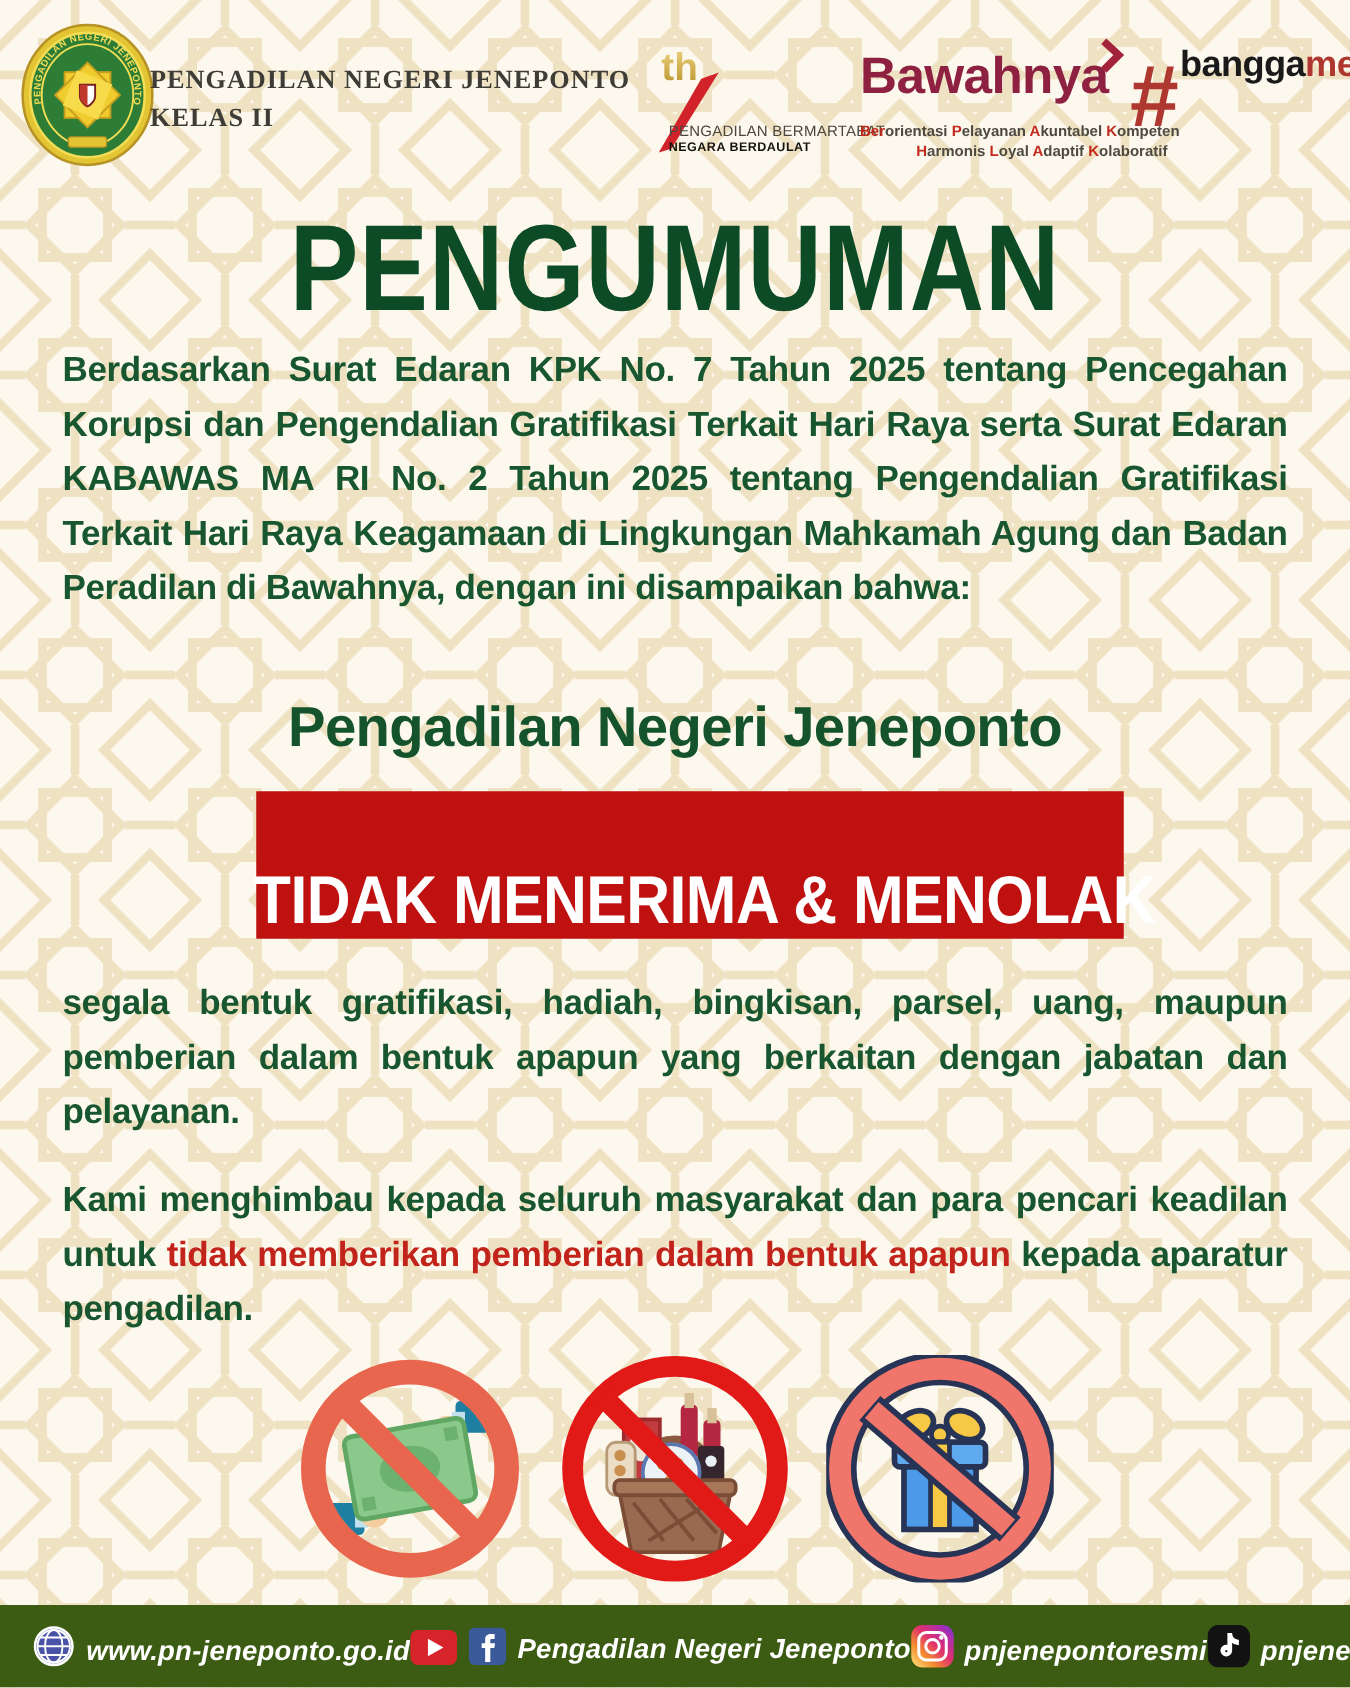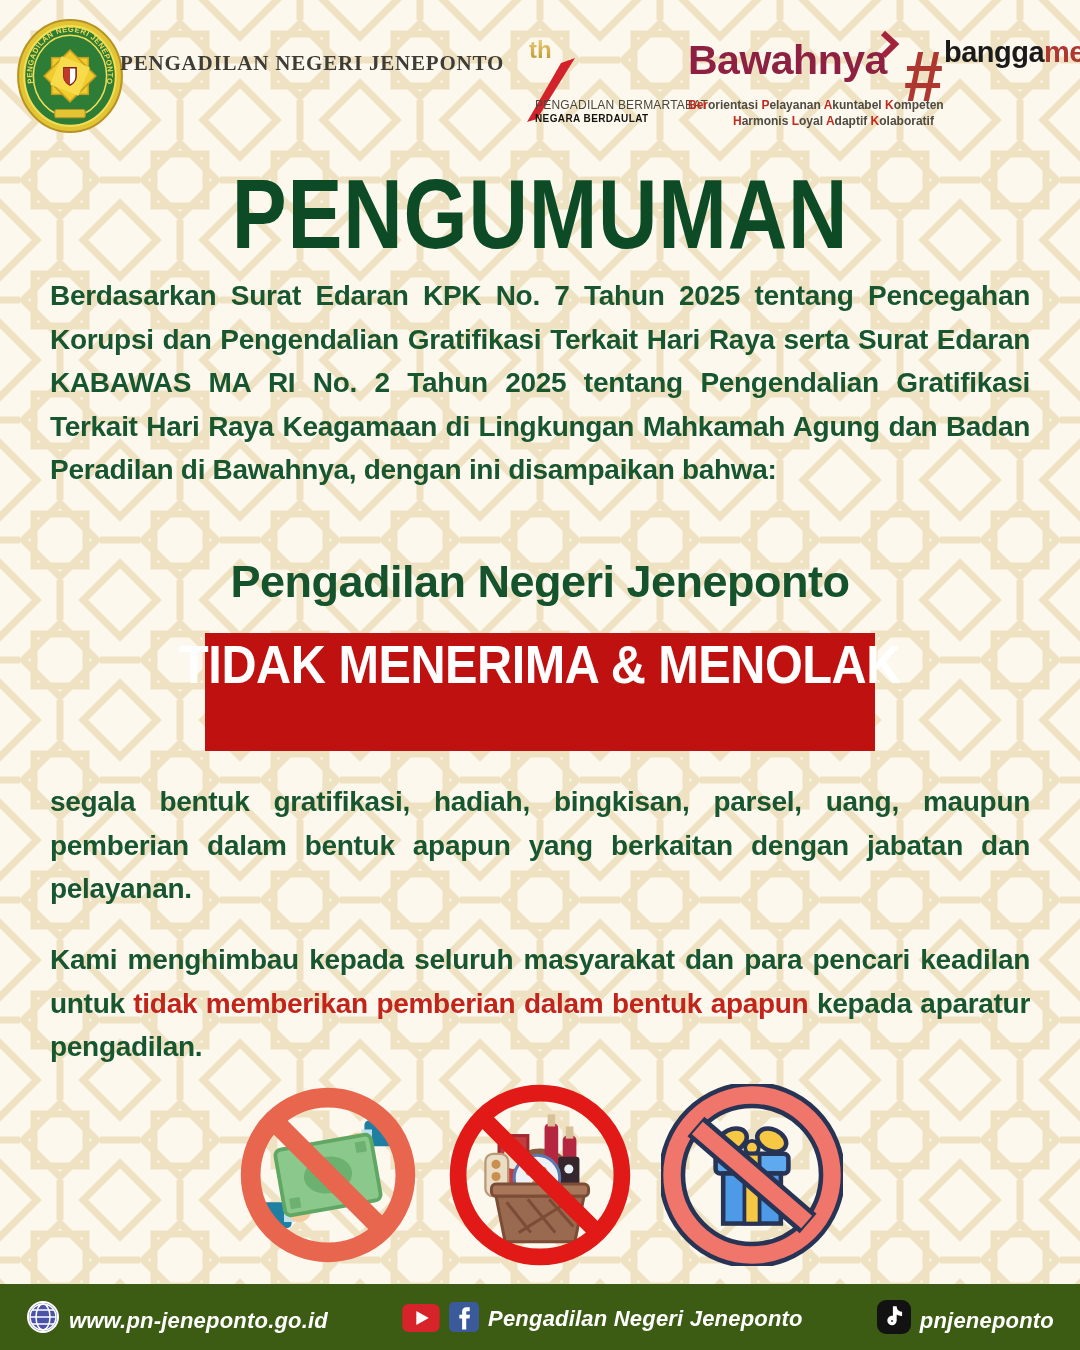--- a/index.html
+++ b/index.html
@@ -16,21 +16,21 @@
     font-size:21px;line-height:31px;color:#3E3C37;letter-spacing:.8px;
   }
   .anniv{position:absolute;left:433px;top:14px;width:250px;height:112px;}
   .anniv .num{
     position:absolute;left:0;top:2px;font-size:92px;line-height:92px;font-weight:bold;
     transform:scaleX(.82);transform-origin:left center;letter-spacing:-4px;
     background:linear-gradient(170deg,#F4E095 8%,#E2C158 32%,#C2992D 58%,#english 70%,#8A681C 92%);
     -webkit-background-clip:text;background-clip:text;color:transparent;
   }
   .anniv .th{
-    position:absolute;left:96px;top:22px;font-size:24px;font-weight:bold;
+    position:absolute;left:96px;top:22px;font-size:31px;font-weight:bold;
     background:linear-gradient(180deg,#EFD684,#B68E26);
     -webkit-background-clip:text;background-clip:text;color:transparent;text-align:right;
   }
   .anniv .slash{position:absolute;left:84px;top:36px;}
   .anniv .l1{position:absolute;left:102px;top:84px;font-size:12px;color:#4A463E;white-space:nowrap;letter-spacing:.2px;}
   .anniv .l2{position:absolute;left:102px;top:99px;font-size:10px;font-weight:bold;color:#15130F;white-space:nowrap;letter-spacing:.4px;}
   .berakhlak{position:absolute;left:688px;top:40px;width:220px;}
   .berakhlak .bt{font-size:41px;line-height:41px;font-weight:bold;color:#8E2142;letter-spacing:-.5px;position:relative;display:inline-block;}
   .berakhlak .chev{position:absolute;right:-14px;top:-10px;}
   .berakhlak .sub{margin-top:16px;font-size:12px;line-height:16px;font-weight:bold;color:#4E4A42;white-space:nowrap;}
@@ -44,21 +44,21 @@
   .para{
     position:absolute;left:50px;width:980px;
     font-size:28px;line-height:43.5px;font-weight:bold;color:#17562F;
     letter-spacing:-.3px;text-align:justify;text-align-last:left;
   }
   .p1{top:274px;} .p2{top:780px;} .p3{top:938px;}
   .red-inline{color:#C2231A;}
   .subject{position:absolute;left:0;right:0;top:556px;text-align:center;font-size:45px;font-weight:bold;color:#14532B;letter-spacing:-.5px;}
   .banner{
     position:absolute;left:205px;top:633px;width:670px;height:118px;background:#C01111;
-    display:flex;align-items:flex-start;justify-content:center;
+    display:flex;align-items:flex-end;justify-content:center;padding-left:24px;
   }
   .banner span{display:inline-block;transform:scaleX(.9);font-size:54px;font-weight:bold;color:#FFFFFF;letter-spacing:-.5px;white-space:nowrap;}
   
   .icons-row{position:absolute;top:1084px;left:0;width:100%;display:flex;justify-content:center;gap:30px;}
   .icons-row svg{display:block;}
   
   .footer{
     position:absolute;left:0;bottom:0;width:100%;height:66px;background:#3C5B13;
     display:flex;align-items:center;justify-content:space-between;
     padding:0 26px;box-sizing:border-box;
@@ -115,20 +115,21 @@
     </g>
     <g>
       <path d="M47 49 h12 v9 c0 5 -6 8 -6 8 s-6 -3 -6 -8 z" fill="#FFFFFF" stroke="#7A1F1F" stroke-width="1.5"></path>
       <path d="M47 49 h6 v17 c-3 -2 -6 -4 -6 -8 z" fill="#C0392B"></path>
     </g>
     <rect x="38" y="90" width="30" height="8" rx="2" fill="#E3C433" stroke="#B69324" stroke-width="1"></rect>
   </svg>
 
   <div class="court-name">
     <div>PENGADILAN NEGERI JENEPONTO</div>
+    <div>KELAS II</div>
   </div>
 
   <div class="anniv">
     <div class="num">80</div>
     <div class="th">th</div>
     <svg class="slash" width="64" height="76">
       <polygon points="10,72 20,69 58,8 44,13" fill="#D2232A"></polygon>
     </svg>
     <div class="l1">PENGADILAN BERMARTABAT</div>
     <div class="l2">NEGARA BERDAULAT</div>
@@ -258,20 +259,30 @@
         <rect width="24" height="18" rx="4" fill="#D7242B"></rect>
         <polygon points="9,4.5 17,9 9,13.5" fill="#FFFFFF"></polygon>
       </svg>
       <svg width="30" height="30" viewBox="0 0 24 24">
         <rect width="24" height="24" rx="4" fill="#3B5A99"></rect>
         <path d="M14 8 h3 V4.5 h-3 c-2.2 0 -3.6 1.6 -3.6 3.8 V11 H8 v3.3 h2.4 V24 H14 v-9.7 h2.8 L17.3 11 H14 V8.8 c0 -.5 .3 -.8 .8 -.8 z" fill="#FFFFFF" transform="scale(0.92) translate(1,0)"></path>
       </svg>
       <span>Pengadilan Negeri Jeneponto</span>
     </div>
 
+    <div class="fgroup">
+      <span class="ig-badge">
+        <svg viewBox="0 0 34 34">
+          <rect x="6" y="6" width="22" height="22" rx="6" fill="none" stroke="#FFFFFF" stroke-width="2.4"></rect>
+          <circle cx="17" cy="17" r="5.4" fill="none" stroke="#FFFFFF" stroke-width="2.4"></circle>
+          <circle cx="24" cy="10" r="1.8" fill="#FFFFFF"></circle>
+        </svg>
+      </span>
+      <span>pnjenepontoresmi</span>
+    </div>
 
     <div class="fgroup">
       <svg width="34" height="34" viewBox="0 0 34 34">
         <rect width="34" height="34" rx="9" fill="#121212"></rect>
         <path d="M19 7 v13.5 a4 4 0 1 1 -3.4 -4 v3 a1.6 1.6 0 1 0 1 1.5 V7 z M19 7 c.4 3 2.4 5 5.4 5.4 v3 c-2.2 -.2 -4 -1 -5.4 -2.4" fill="#FFFFFF" stroke="#FFFFFF" stroke-width="1.4"></path>
       </svg>
       <span>pnjeneponto</span>
     </div>
 
   </div>

